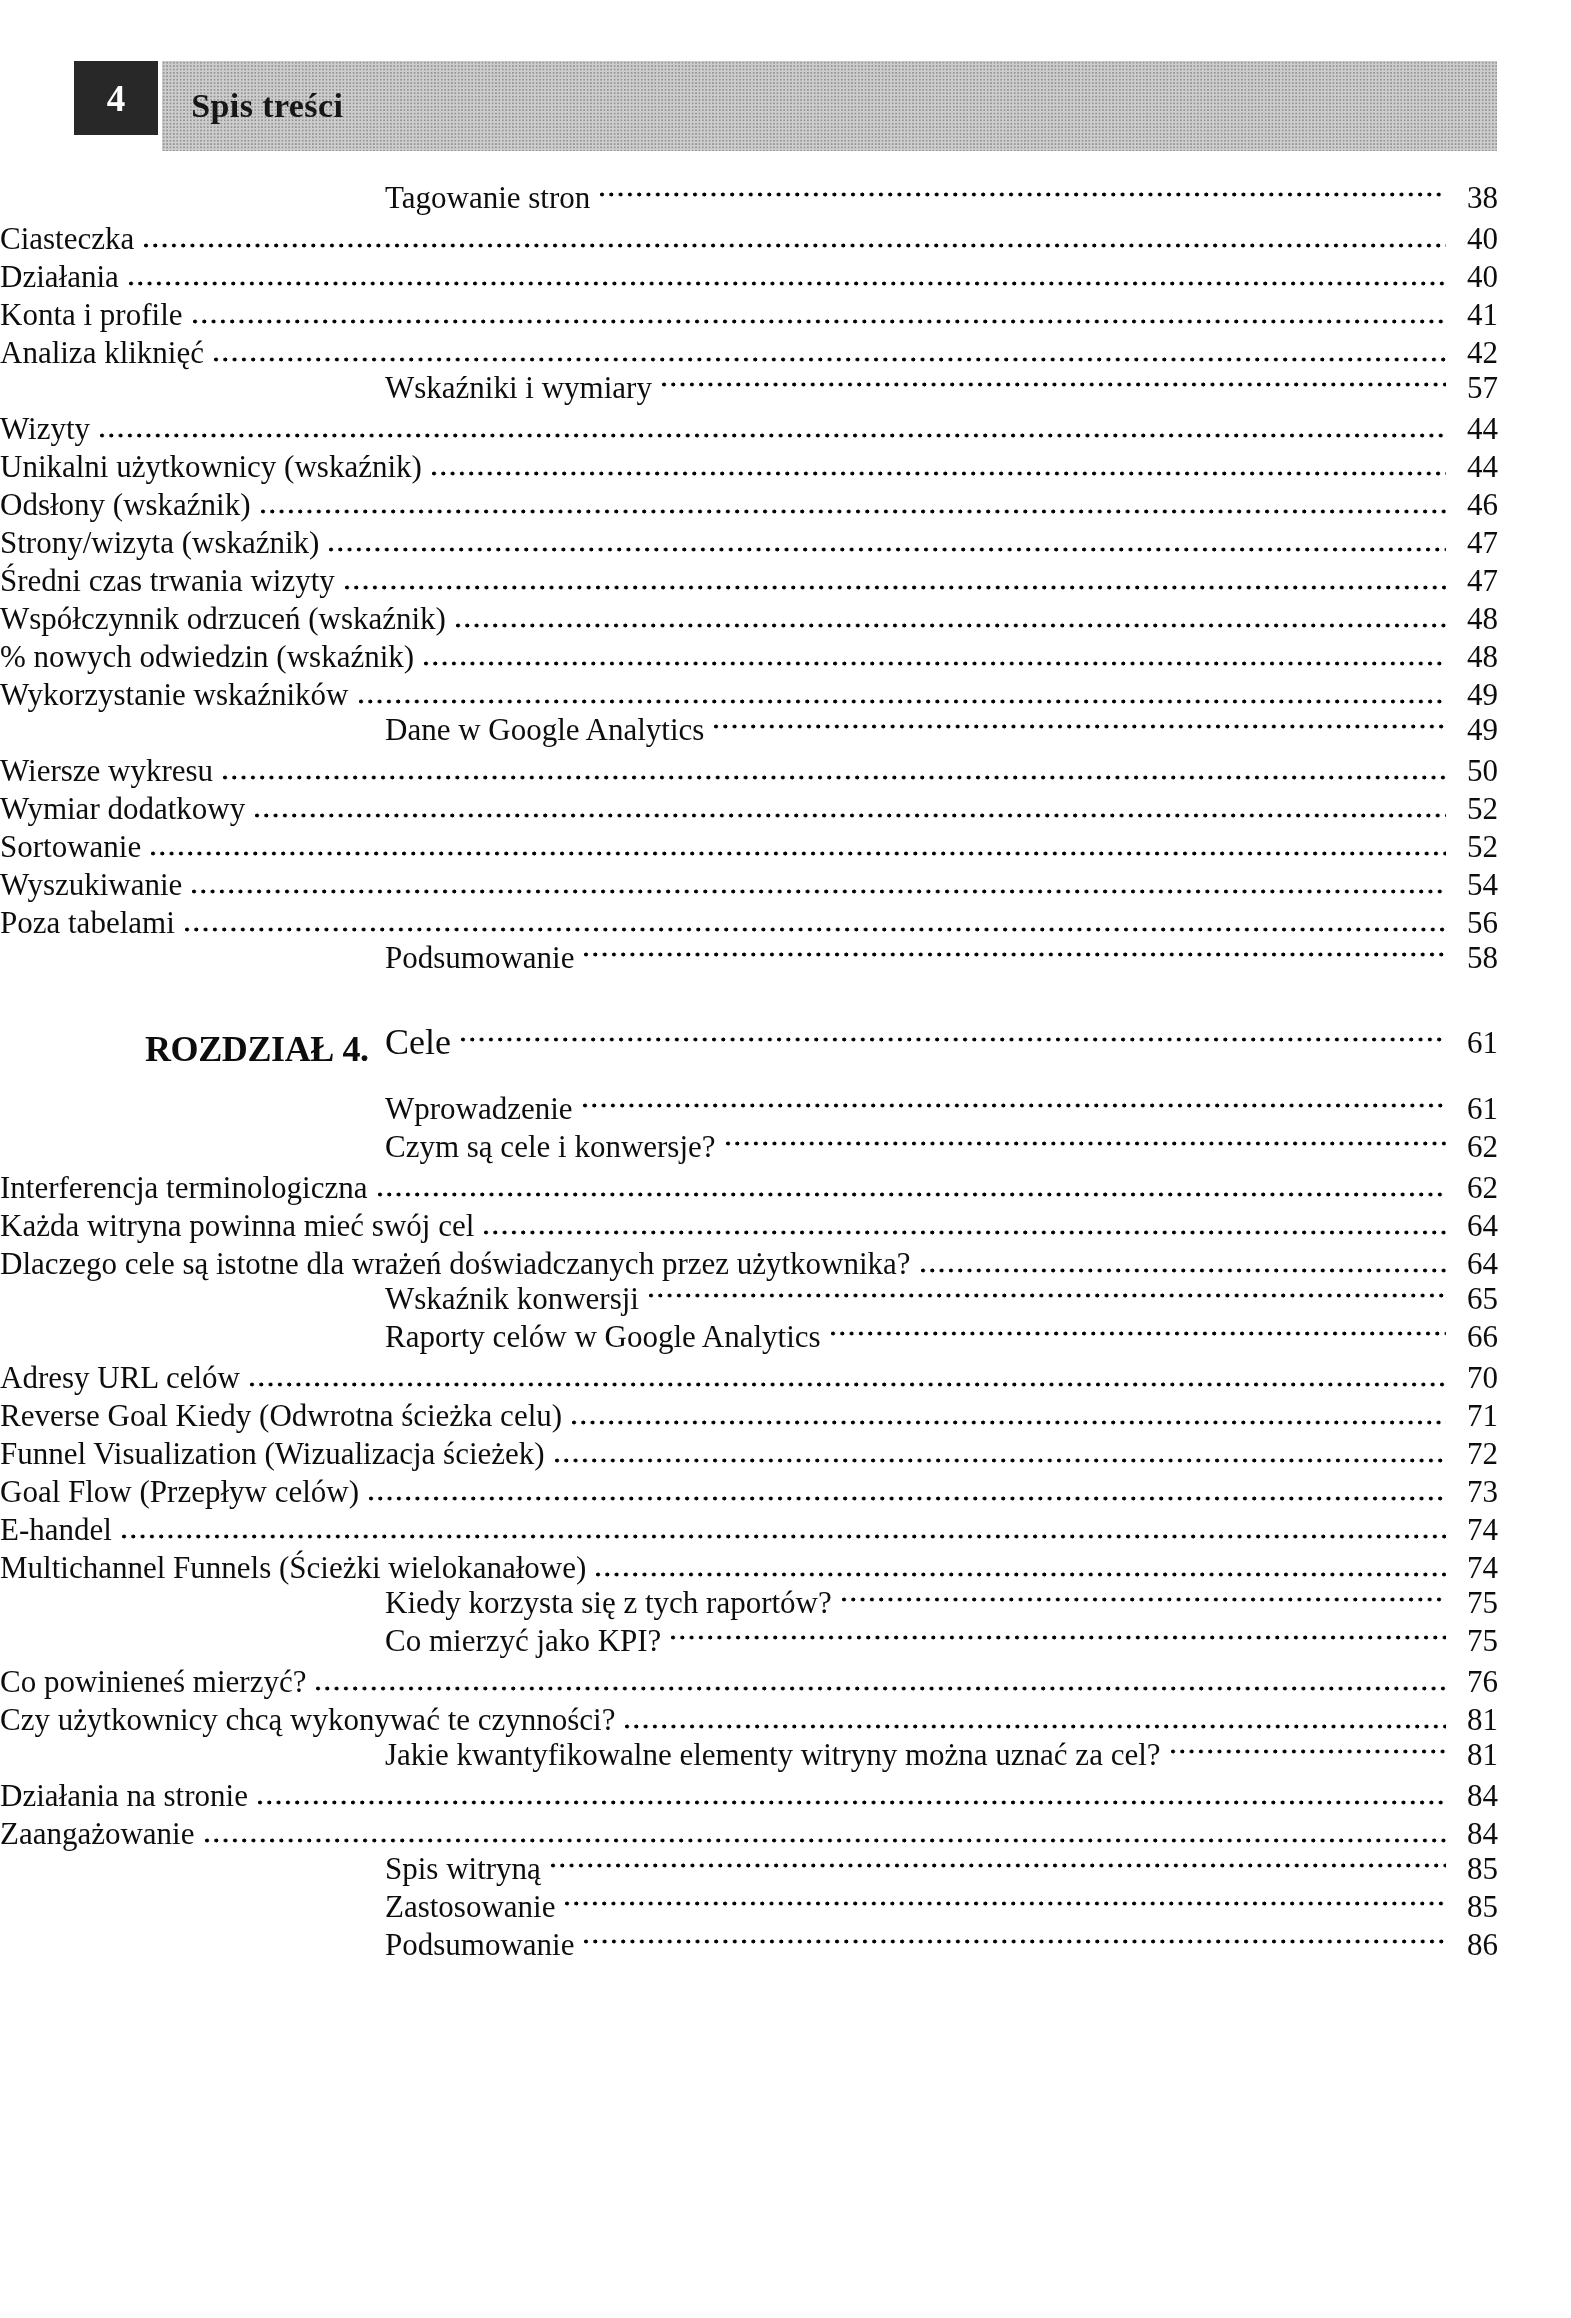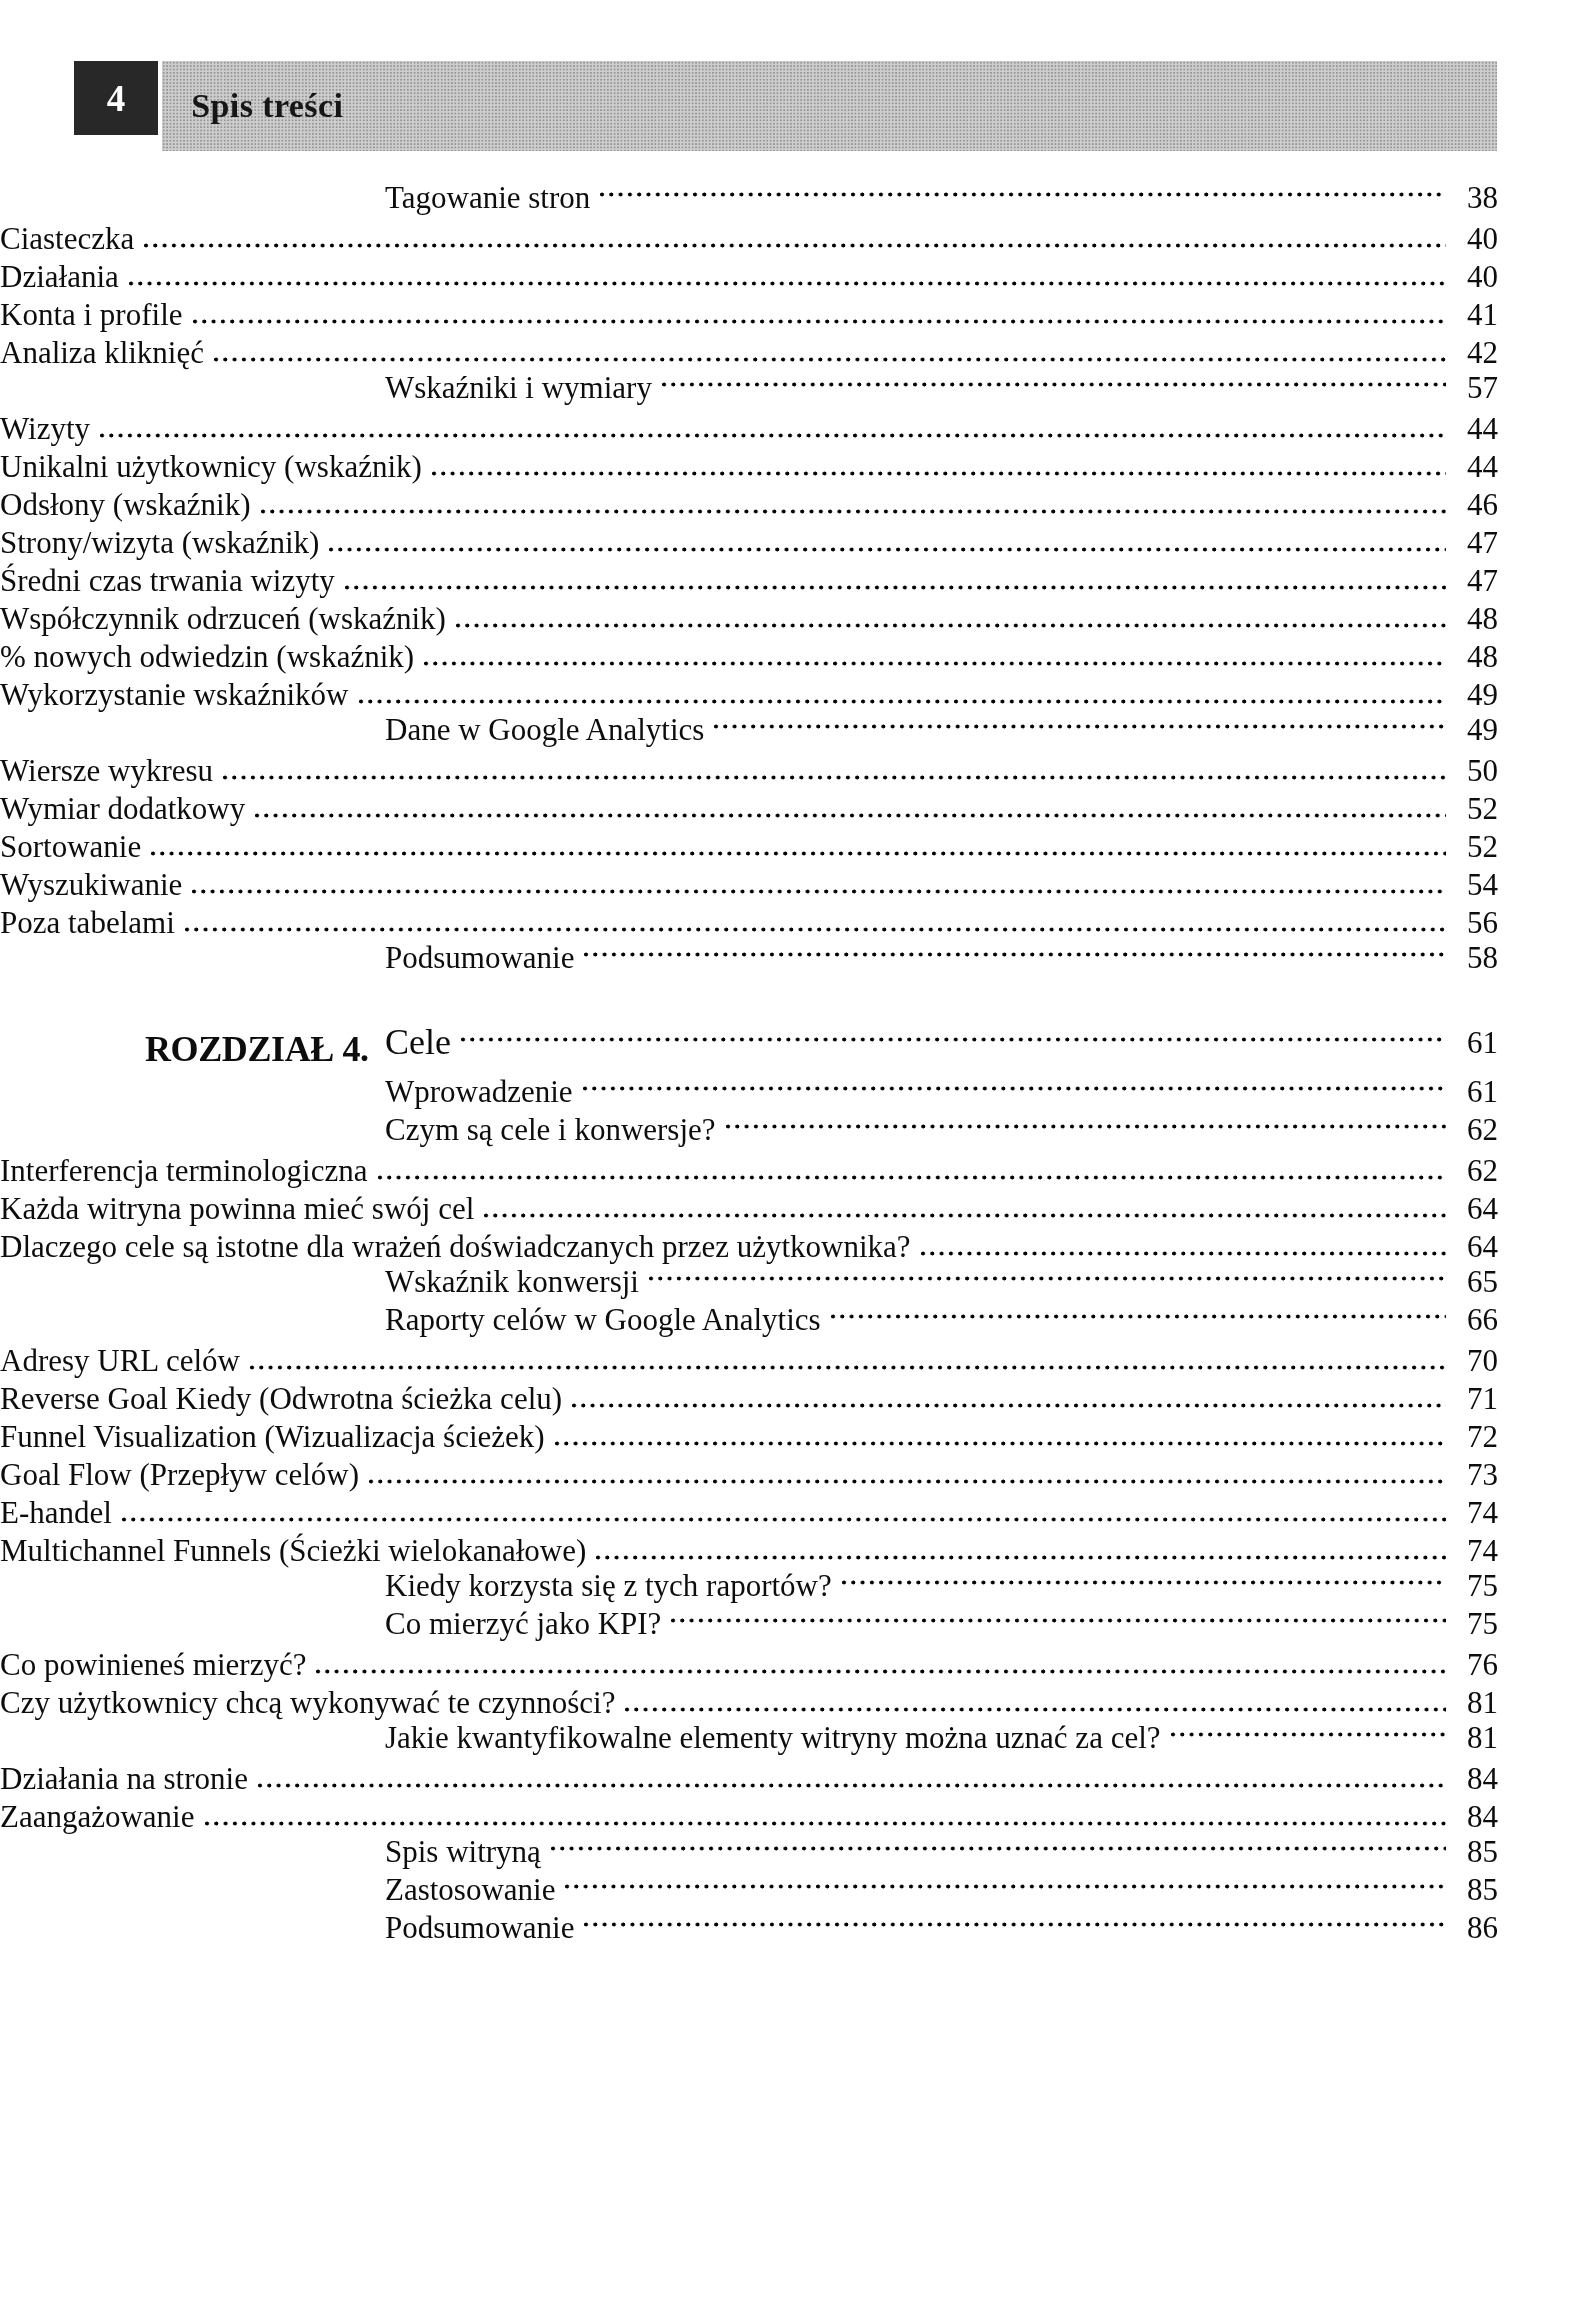--- a/index.html
+++ b/index.html
@@ -40,21 +40,21 @@
   .label { font-size:31px; line-height:1.08; }
   .leader {
     flex:1 1 auto; min-width:0; height:5px;
     margin:0 8.4px 6.7px 10px;
     background-image:radial-gradient(circle at 2.1px 2.5px, #000 1.8px, transparent 2.2px);
     background-size:9.3px 5px; background-repeat:repeat-x;
     background-position:left bottom;
   }
   .pagenum { font-size:31px; min-width:44px; text-align:right; line-height:1.08; }
   
-  .chapter-row { position:relative; margin-top:39px; margin-bottom:3px; height:54px; }
+  .chapter-row { position:relative; margin-top:39px; margin-bottom:20px; height:54px; }
   .chapter-label {
     position:absolute; left:145px; bottom:1.7px;
     font-weight:bold; font-size:36px; line-height:1.05; letter-spacing:-0.4px;
   }
   .chapter-title { font-size:36px; line-height:1.05; }
 </style>
 </head>
 <body>
 
 <div class="page">

